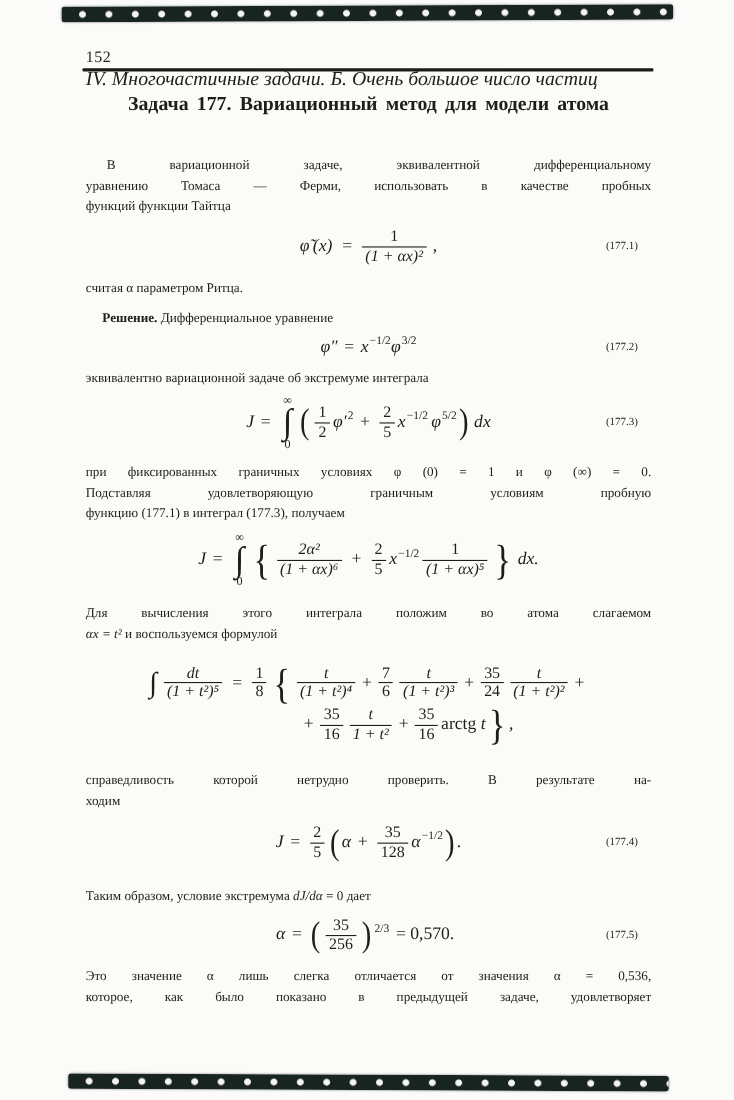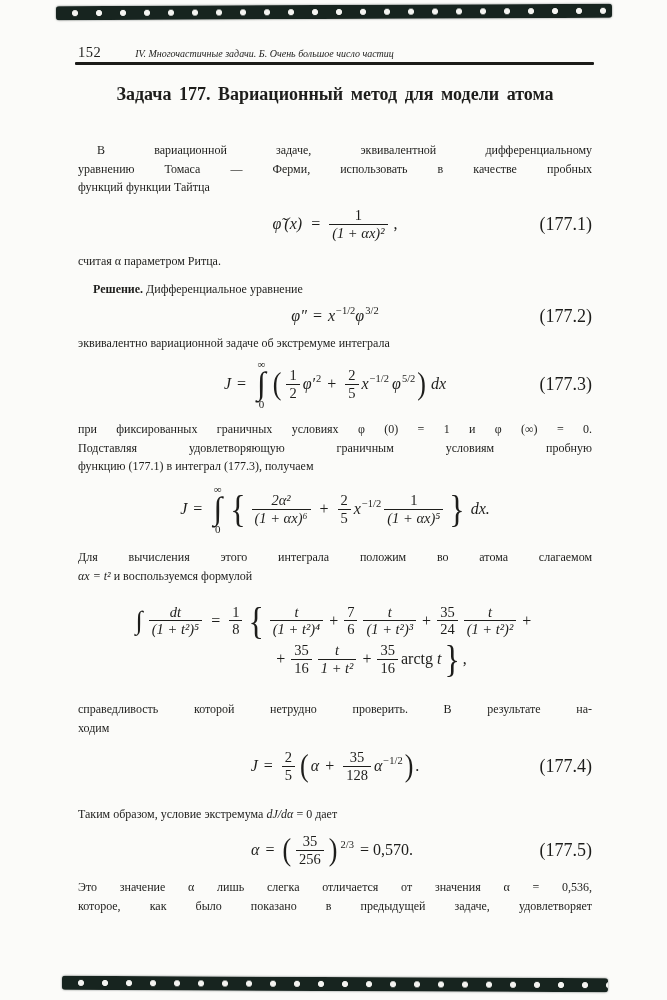--- a/index.html
+++ b/index.html
@@ -13,38 +13,38 @@
   .band{
     position:absolute;height:14px;border-radius:3px;
     background-color:#17241f;
     background-image:radial-gradient(circle, #f4f4f1 2.7px, rgba(0,0,0,0) 3.5px);
     background-size:24px 14px;background-position:7px 50%;background-repeat:repeat-x;
     box-shadow:0 0 2px rgba(20,30,28,.6);
   }
   #band-top{left:56px;top:5px;width:556px;transform:rotate(-0.25deg);}
   #band-bottom{left:62px;top:977px;width:546px;transform:rotate(0.25deg);}
 
-  .content{position:absolute;left:78px;width:514px;}
+  .content{position:absolute;left:78px;width:514px;flex-direction:column;}
   
   .hdr{top:44px;display:flex;align-items:baseline;font-size:14.5px;}
   .hdr .pgnum{margin-right:34px;letter-spacing:.5px;}
-  .hdr .rh{flex:1;text-align:left;font-style:italic;font-size:10px;white-space:nowrap;}
+  .hdr .rh{flex:1;text-align:left;font-style:italic;font-size:18px;white-space:nowrap;}
   .rule{position:absolute;left:75px;top:62px;width:519px;height:3px;background:#1b1b19;border-radius:1px;}
 
   .title{top:84px;text-align:center;font-weight:bold;font-size:18px;line-height:20px;word-spacing:3px;}
 
   .body-text{font-size:12px;line-height:18.7px;}
   .jl{text-align:justify;text-align-last:justify;}
   .ind{text-indent:19px;}
   .it{font-style:italic;}
   .bold{font-weight:bold;}
 
   
   .eq{position:absolute;left:78px;width:514px;display:flex;align-items:center;justify-content:center;font-size:16px;}
-  .eq .lbl{position:absolute;right:0;top:50%;transform:translateY(-50%);font-size:18px;font-style:normal;}
+  .eq .lbl{position:absolute;right:12px;top:50%;transform:translateY(-50%);font-size:10px;font-style:normal;}
   .eq-col{flex-direction:column;}
   .eqrow{display:flex;align-items:center;justify-content:center;}
   .op{margin:0 6px;}
   .opt{margin:0 3px;}
   .frac{display:inline-block;vertical-align:middle;text-align:center;font-size:14.5px;line-height:1.15;margin:0 3px;}
   .frac .num{display:block;padding:0 3px;}
   .frac .den{display:block;border-top:1.2px solid #1d1d1b;padding:0 3px;}
   .intg{display:inline-flex;flex-direction:column;align-items:center;line-height:1;margin:0 5px;vertical-align:middle;}
   .intg .lim{font-size:11px;line-height:1.1;}
   .intg .isign{font-size:32px;line-height:.85;}

